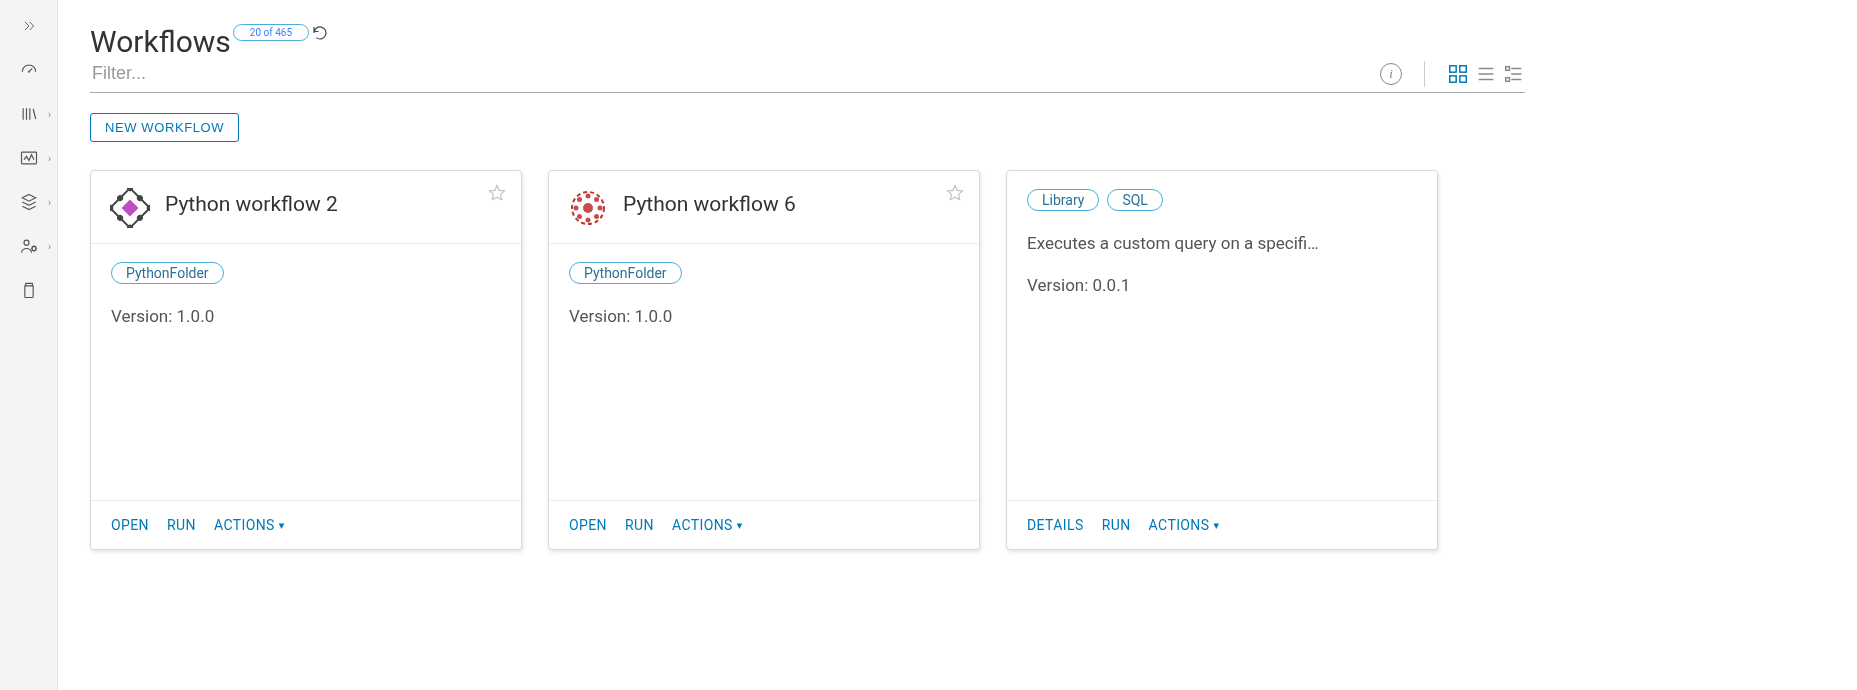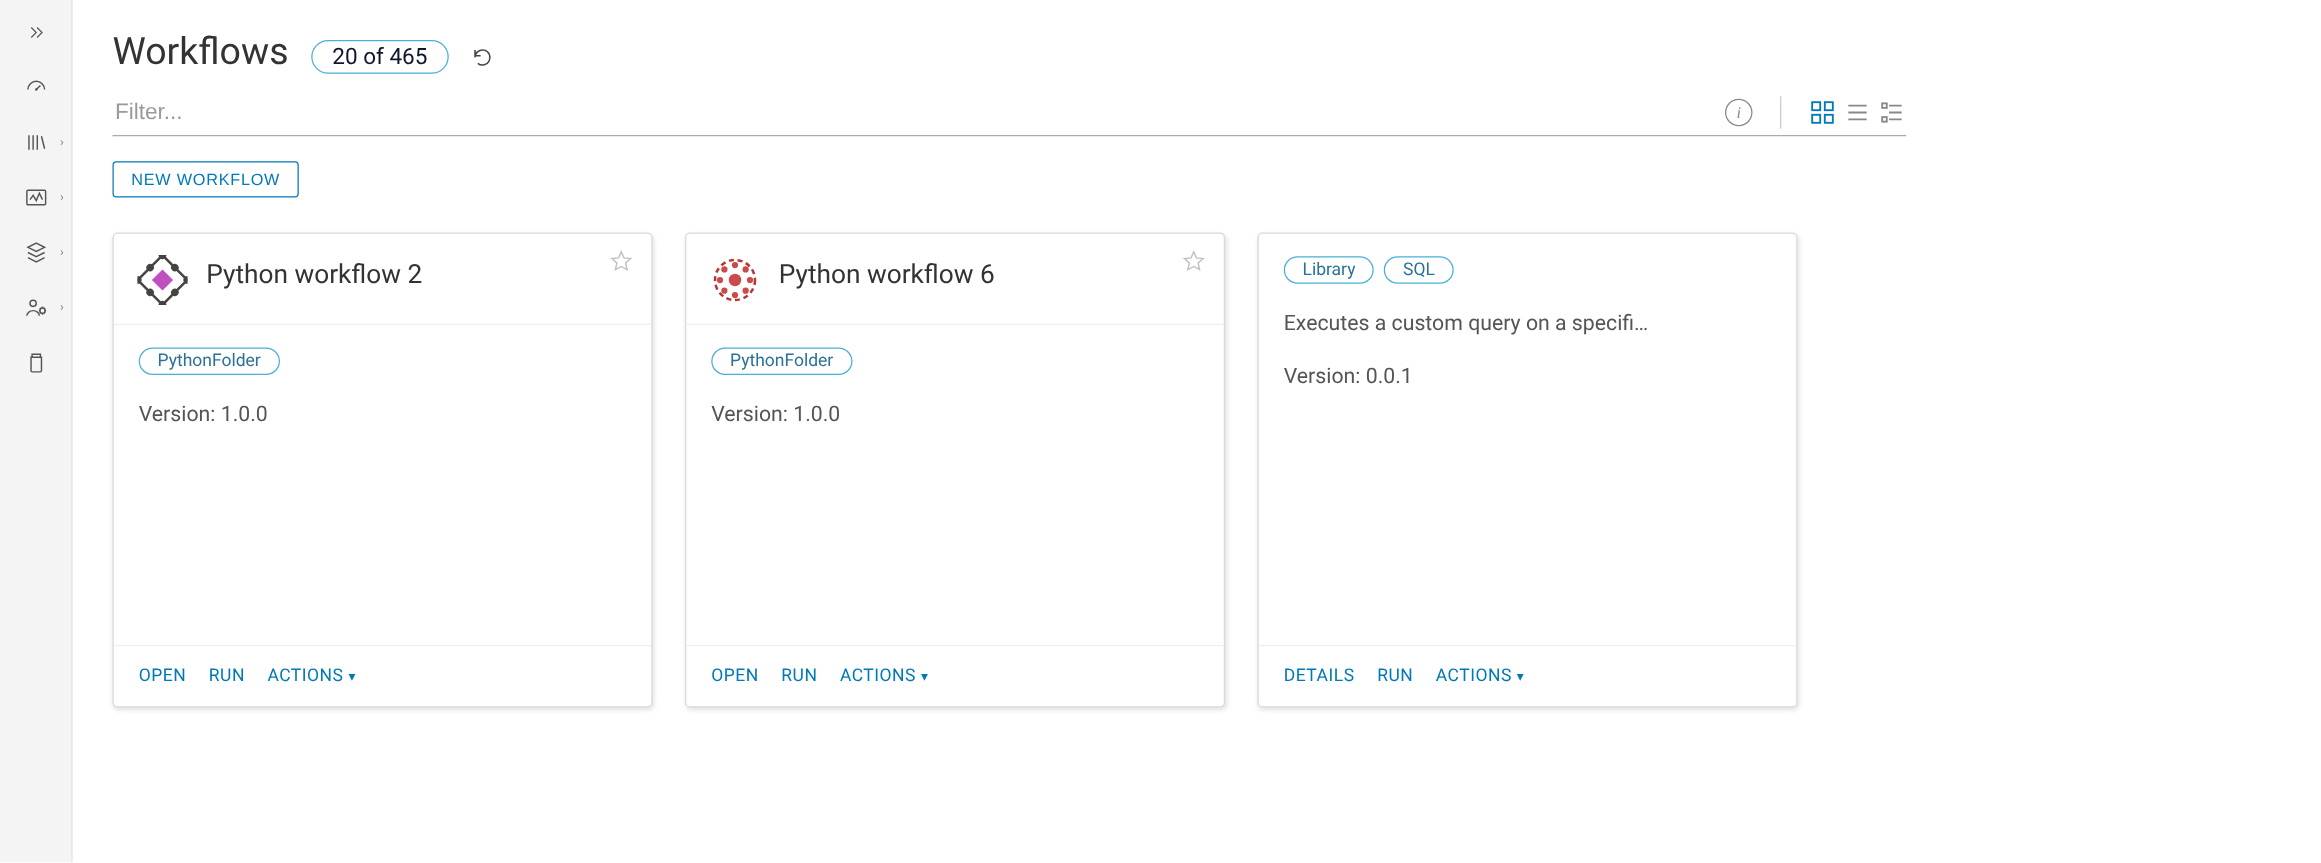--- a/index.html
+++ b/index.html
@@ -52,35 +52,34 @@
 
   
   .main {
     flex: 1;
     padding: 24px 32px 0 32px;
     position: relative;
     overflow: hidden;
   }
   .header-row {
     display: flex;
-    align-items: flex-end;
-    gap: 18px;
-    margin-bottom: 16px;
+    align-items: flex-start;
+    gap: 2px;
   }
   .page-title {
     font-size: 30px;
     font-weight: 400;
     color: #333;
   }
   .count-pill {
     border: 1px solid #49afd9;
     border-radius: 14px;
     padding: 2px 16px;
-    font-size: 18px;
-    color: #0f172a;
+    font-size: 10px;
+    color: #3b82f6;
     background: #fff;
   }
   .refresh-icon {
     cursor: pointer;
     color: #555;
   }
   .refresh-icon svg { width: 18px; height: 18px; stroke: #444; fill: none; stroke-width: 1.6; }
 
   .filter-row {
     display: flex;

